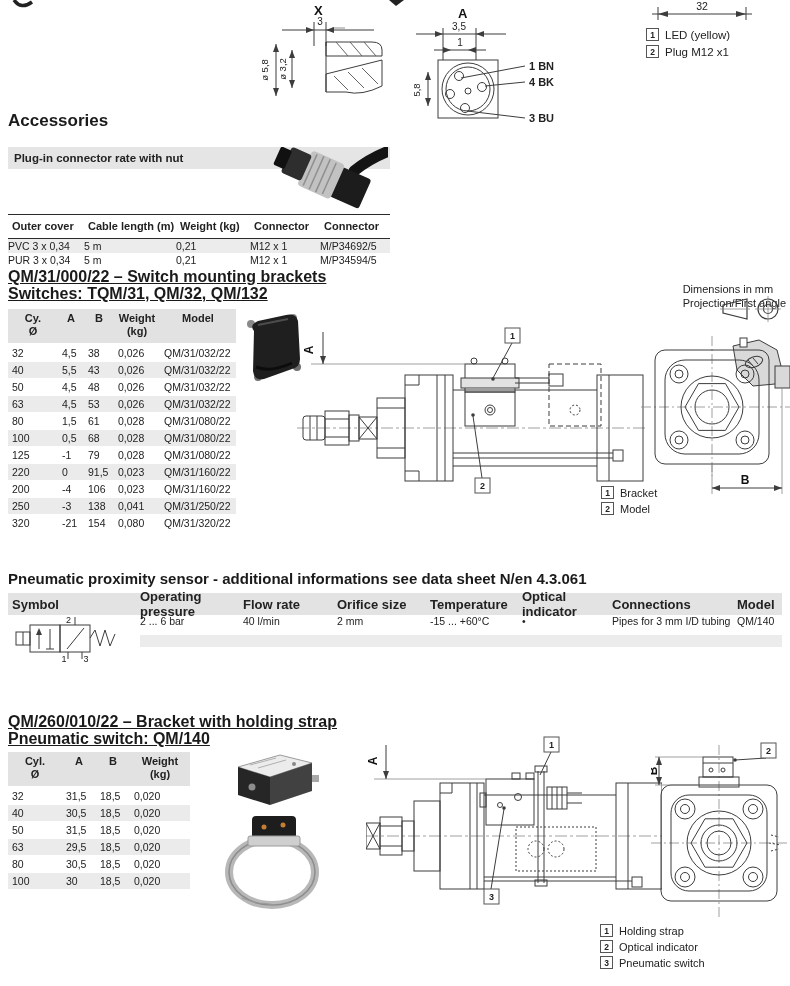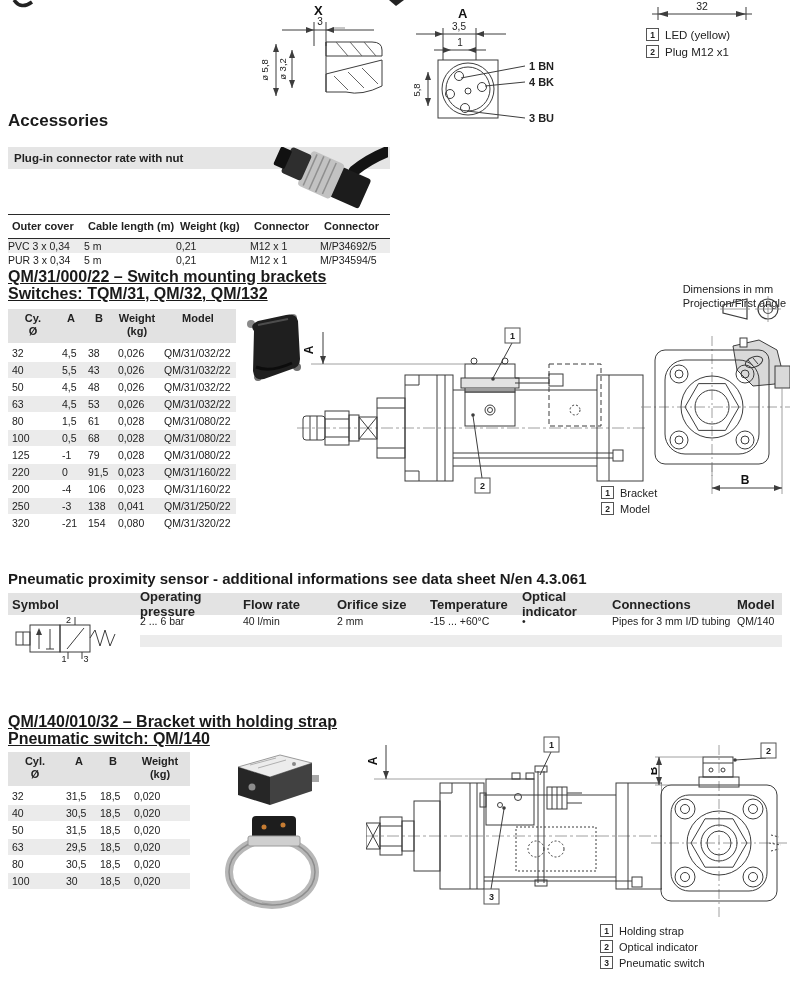--- a/index.html
+++ b/index.html
@@ -469,21 +469,21 @@
         </g>
         <polygon points="27,13 24,20 30,20" fill="#3d3d3d"></polygon>
         <text x="59" y="8" font-size="9" text-anchor="end" fill="#222">2</text>
         <text x="52" y="47" font-size="9" text-anchor="middle" fill="#222">1</text>
         <text x="74" y="47" font-size="9" text-anchor="middle" fill="#222">3</text>
       </svg>
     </div>
   </div>
 </div>
 
-<div class="abs sec-title" style="left:8px;top:713px">QM/140/010/32 – Bracket with holding strap</div>
+<div class="abs sec-title" style="left:8px;top:713px">QM/260/010/22 – Bracket with holding strap</div>
 <div class="abs sec-title" style="left:8px;top:730px">Pneumatic switch: QM/140</div>
 
 <table class="abs qtbl" style="left:8px;top:752px;width:182px">
   <colgroup>
       <col style="width:54px">
       <col style="width:34px">
       <col style="width:34px">
       <col style="width:60px">
     </colgroup>
   <thead>

